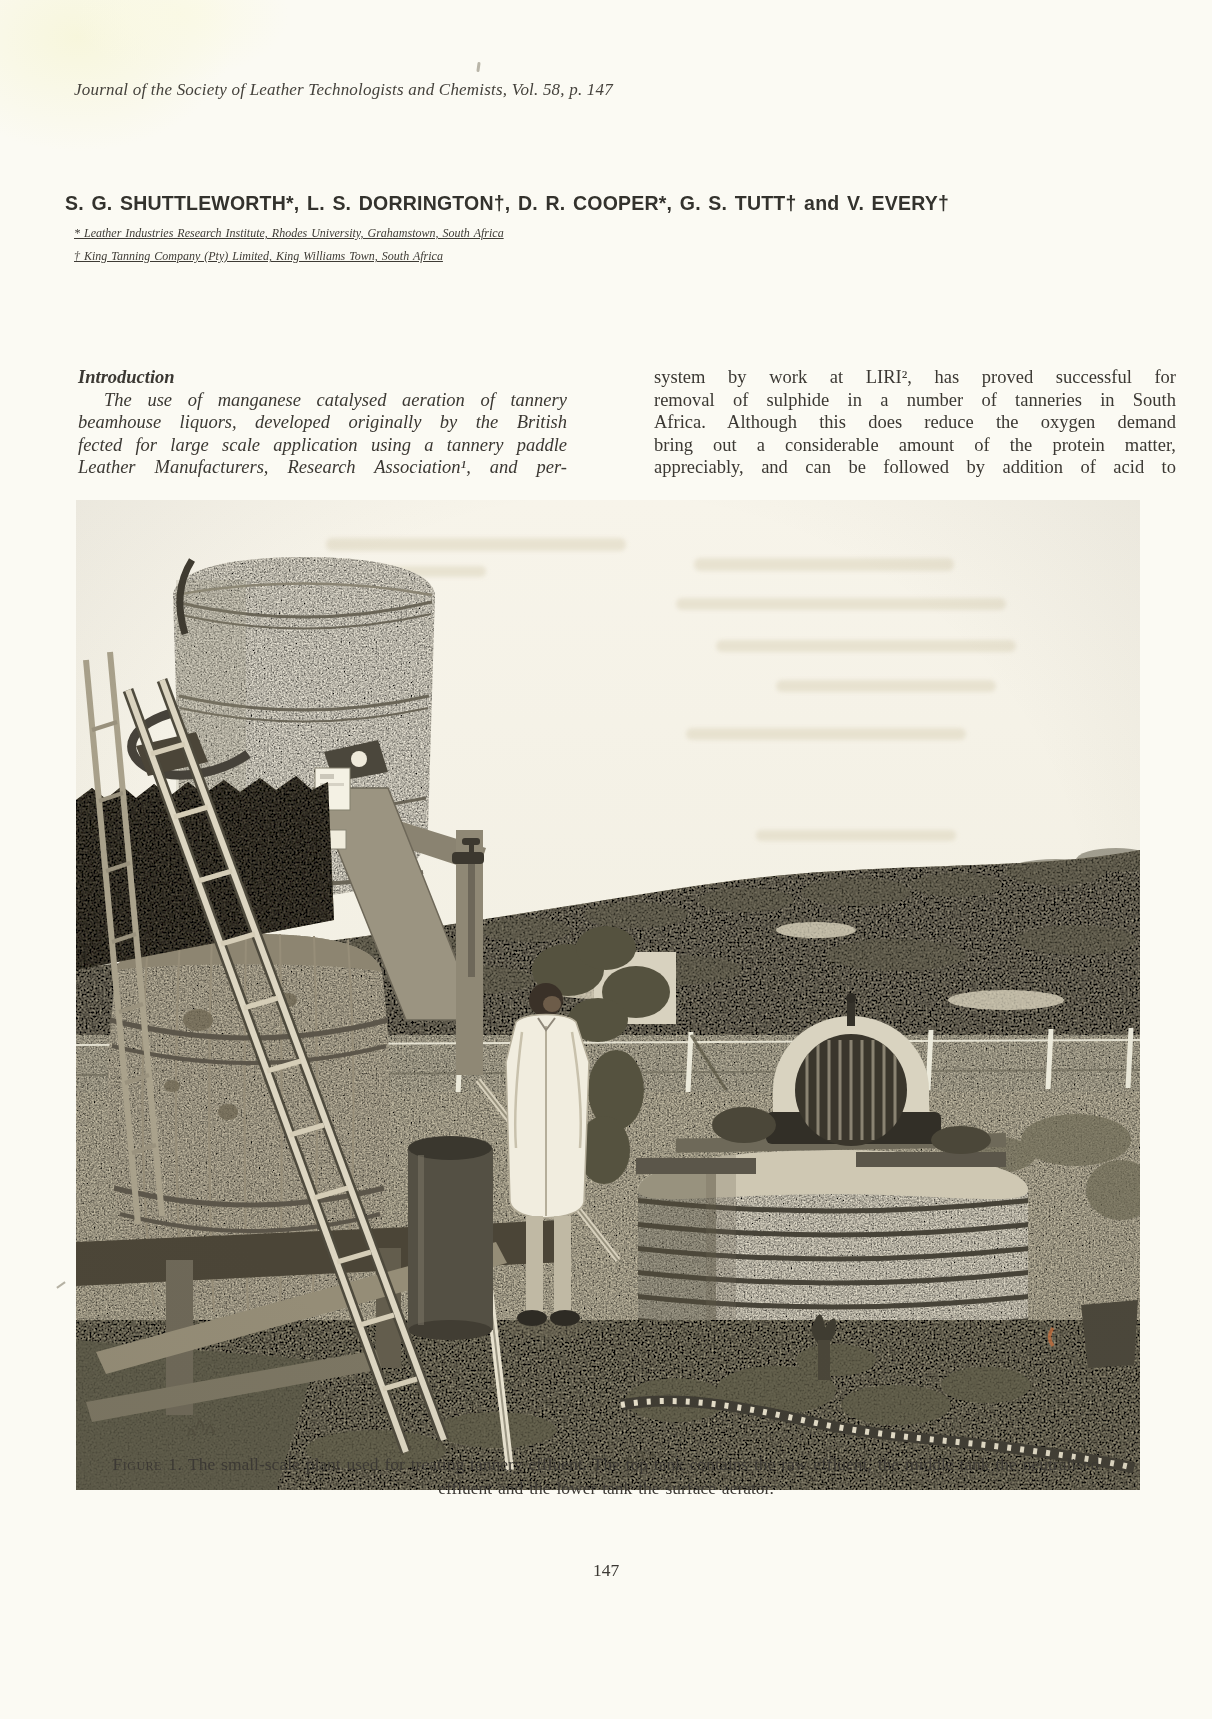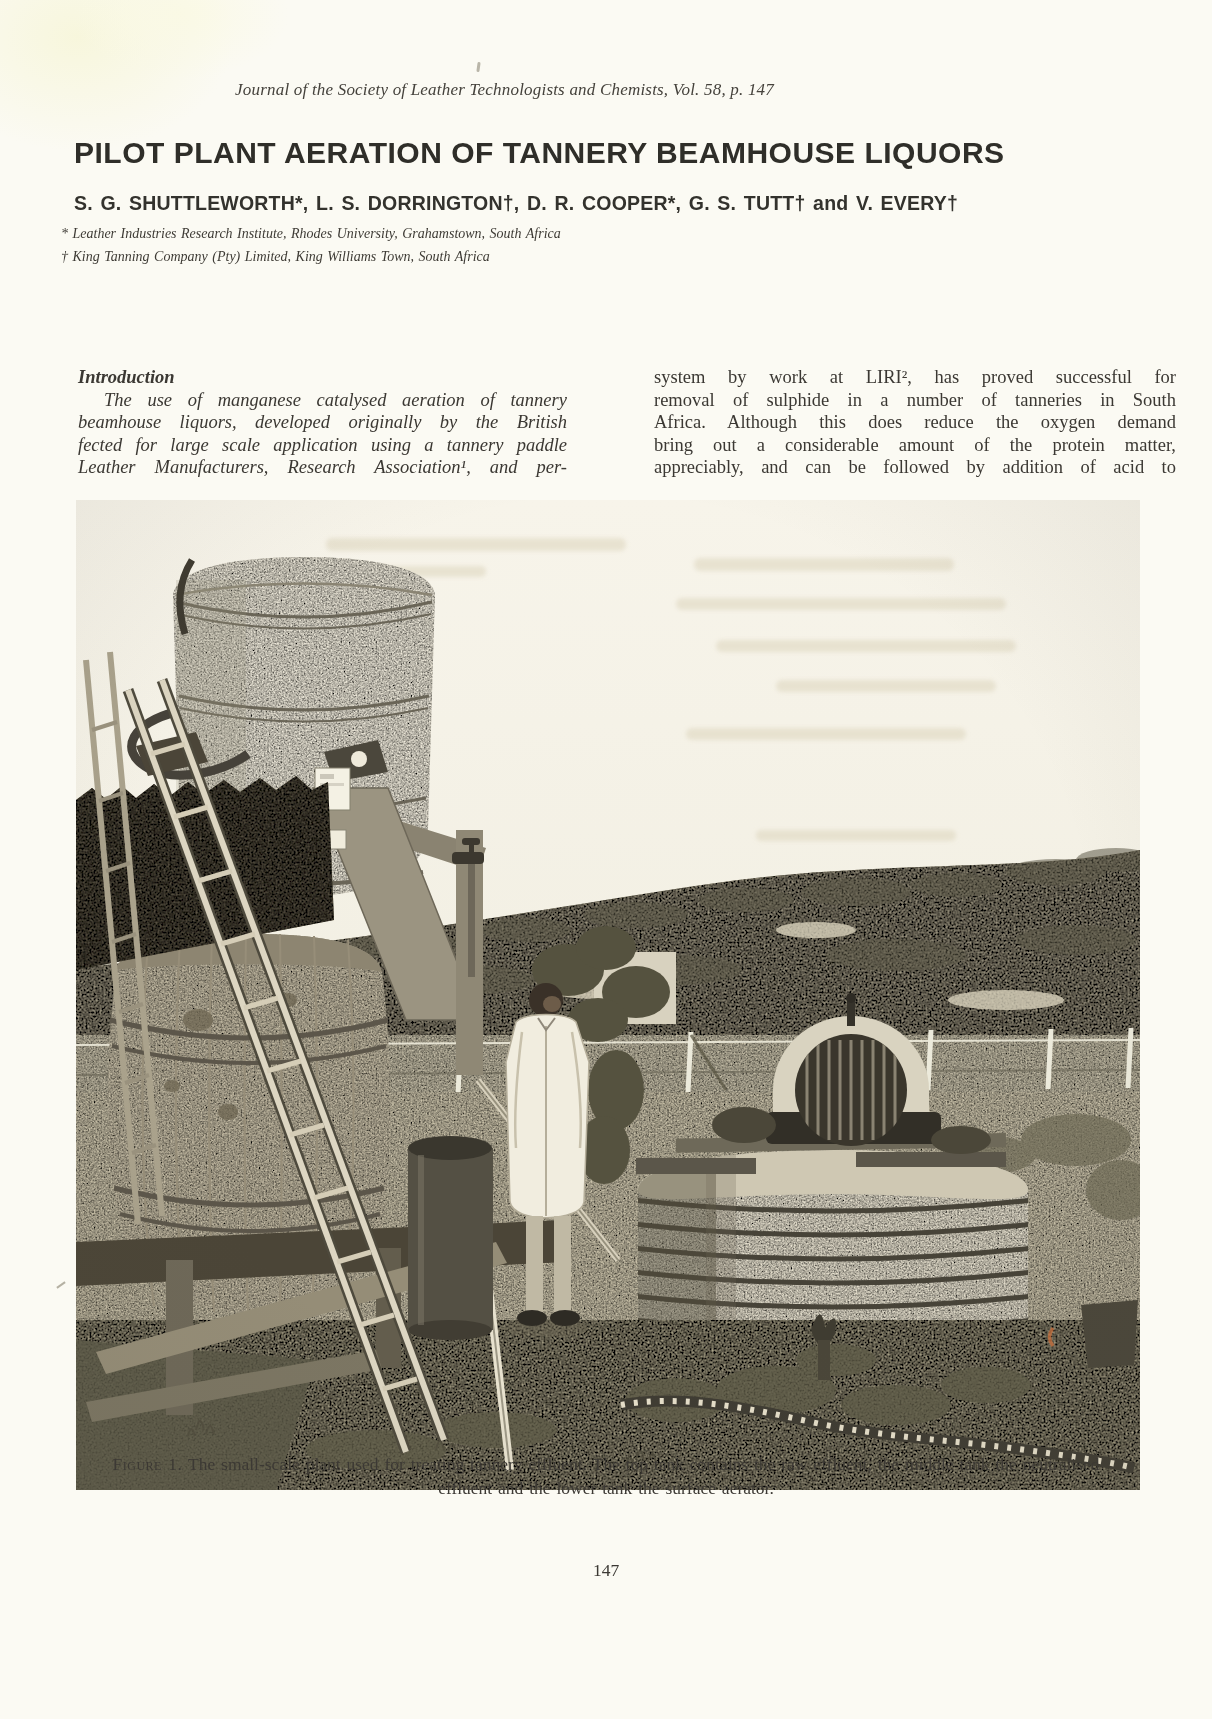--- a/index.html
+++ b/index.html
@@ -8,26 +8,26 @@
   .abs{position:absolute;}
 
   .smudge1{left:-10px;top:-14px;width:250px;height:170px;
     background:radial-gradient(ellipse at 35% 30%, rgba(247,246,219,0.95), rgba(247,246,219,0) 68%);}
   .smudge2{left:70px;top:-30px;width:220px;height:110px;
     background:radial-gradient(ellipse at 50% 40%, rgba(250,249,228,0.9), rgba(250,249,228,0) 70%);}
   .speck1{left:477px;top:62px;width:3px;height:10px;background:#b9b5a8;transform:rotate(8deg);border-radius:2px;}
   .hairmark{left:83px;top:598px;width:2px;height:58px;background:#cac6b9;border-radius:1px;}
   .tickmark{left:56px;top:1284px;width:10px;height:2px;background:#b5b1a3;transform:rotate(-35deg);}
 
-  .jheader{left:74px;top:80px;width:700px;font-style:italic;font-size:17px;color:#45423c;letter-spacing:.2px;text-align:right;}
+  .jheader{left:74px;top:80px;width:700px;font-style:italic;font-size:17px;color:#45423c;letter-spacing:.2px;}
   .title{left:74px;top:136px;width:1060px;font-family:"Liberation Sans",sans-serif;font-weight:700;
          font-size:30px;color:#2f2e29;letter-spacing:.5px;white-space:nowrap;}
-  .authors{left:74px;top:192px;width:1080px;font-family:"Liberation Sans",sans-serif;font-weight:700;
+  .authors{left:65px;top:192px;width:1080px;font-family:"Liberation Sans",sans-serif;font-weight:700;
          font-size:19.5px;color:#33322d;letter-spacing:.2px;word-spacing:2px;white-space:nowrap;}
-  .affil{left:61px;width:900px;font-style:italic;font-size:14px;color:#3e3b35;word-spacing:1px;white-space:nowrap;}
+  .affil{left:74px;width:900px;font-style:italic;font-size:12px;color:#3e3b35;word-spacing:1px;white-space:nowrap;text-decoration:underline;}
   .affil1{top:226px;}
   .affil2{top:249px;}
 
   .col{font-size:18.5px;line-height:22.5px;color:#3b3833;}
   .leftcol{left:78px;top:366px;width:489px;font-style:italic;}
   .rightcol{left:614px;top:366px;width:522px;margin-left:40px;}
   .sechead{font-weight:700;font-size:18.5px;}
   .jline{text-align:justify;text-align-last:justify;}
   .indent{padding-left:26px;}
 
@@ -41,21 +41,20 @@
 
 <div class="page">
 
   <div class="abs smudge1"></div>
   <div class="abs smudge2"></div>
   <div class="abs speck1"></div>
   <div class="abs hairmark"></div>
   <div class="abs tickmark"></div>
 
   <div class="abs jheader">Journal of the Society of Leather Technologists and Chemists, Vol. 58, p. 147</div>
-  <div class="abs title">PILOT PLANT AERATION OF TANNERY BEAMHOUSE LIQUORS</div>
   <div class="abs authors">S. G. SHUTTLEWORTH*, L. S. DORRINGTON†, D. R. COOPER*, G. S. TUTT† and V. EVERY†</div>
   <div class="abs affil affil1">* Leather Industries Research Institute, Rhodes University, Grahamstown, South Africa</div>
   <div class="abs affil affil2">† King Tanning Company (Pty) Limited, King Williams Town, South Africa</div>
 
   <div class="abs col leftcol">
     <div class="sechead">Introduction</div>
     <div class="jline indent">The use of manganese catalysed aeration of tannery</div>
     <div class="jline">beamhouse liquors, developed originally by the British</div>
     <div class="jline">fected for large scale application using a tannery paddle</div>
     <div class="jline">Leather Manufacturers, Research Association¹, and per-</div>

